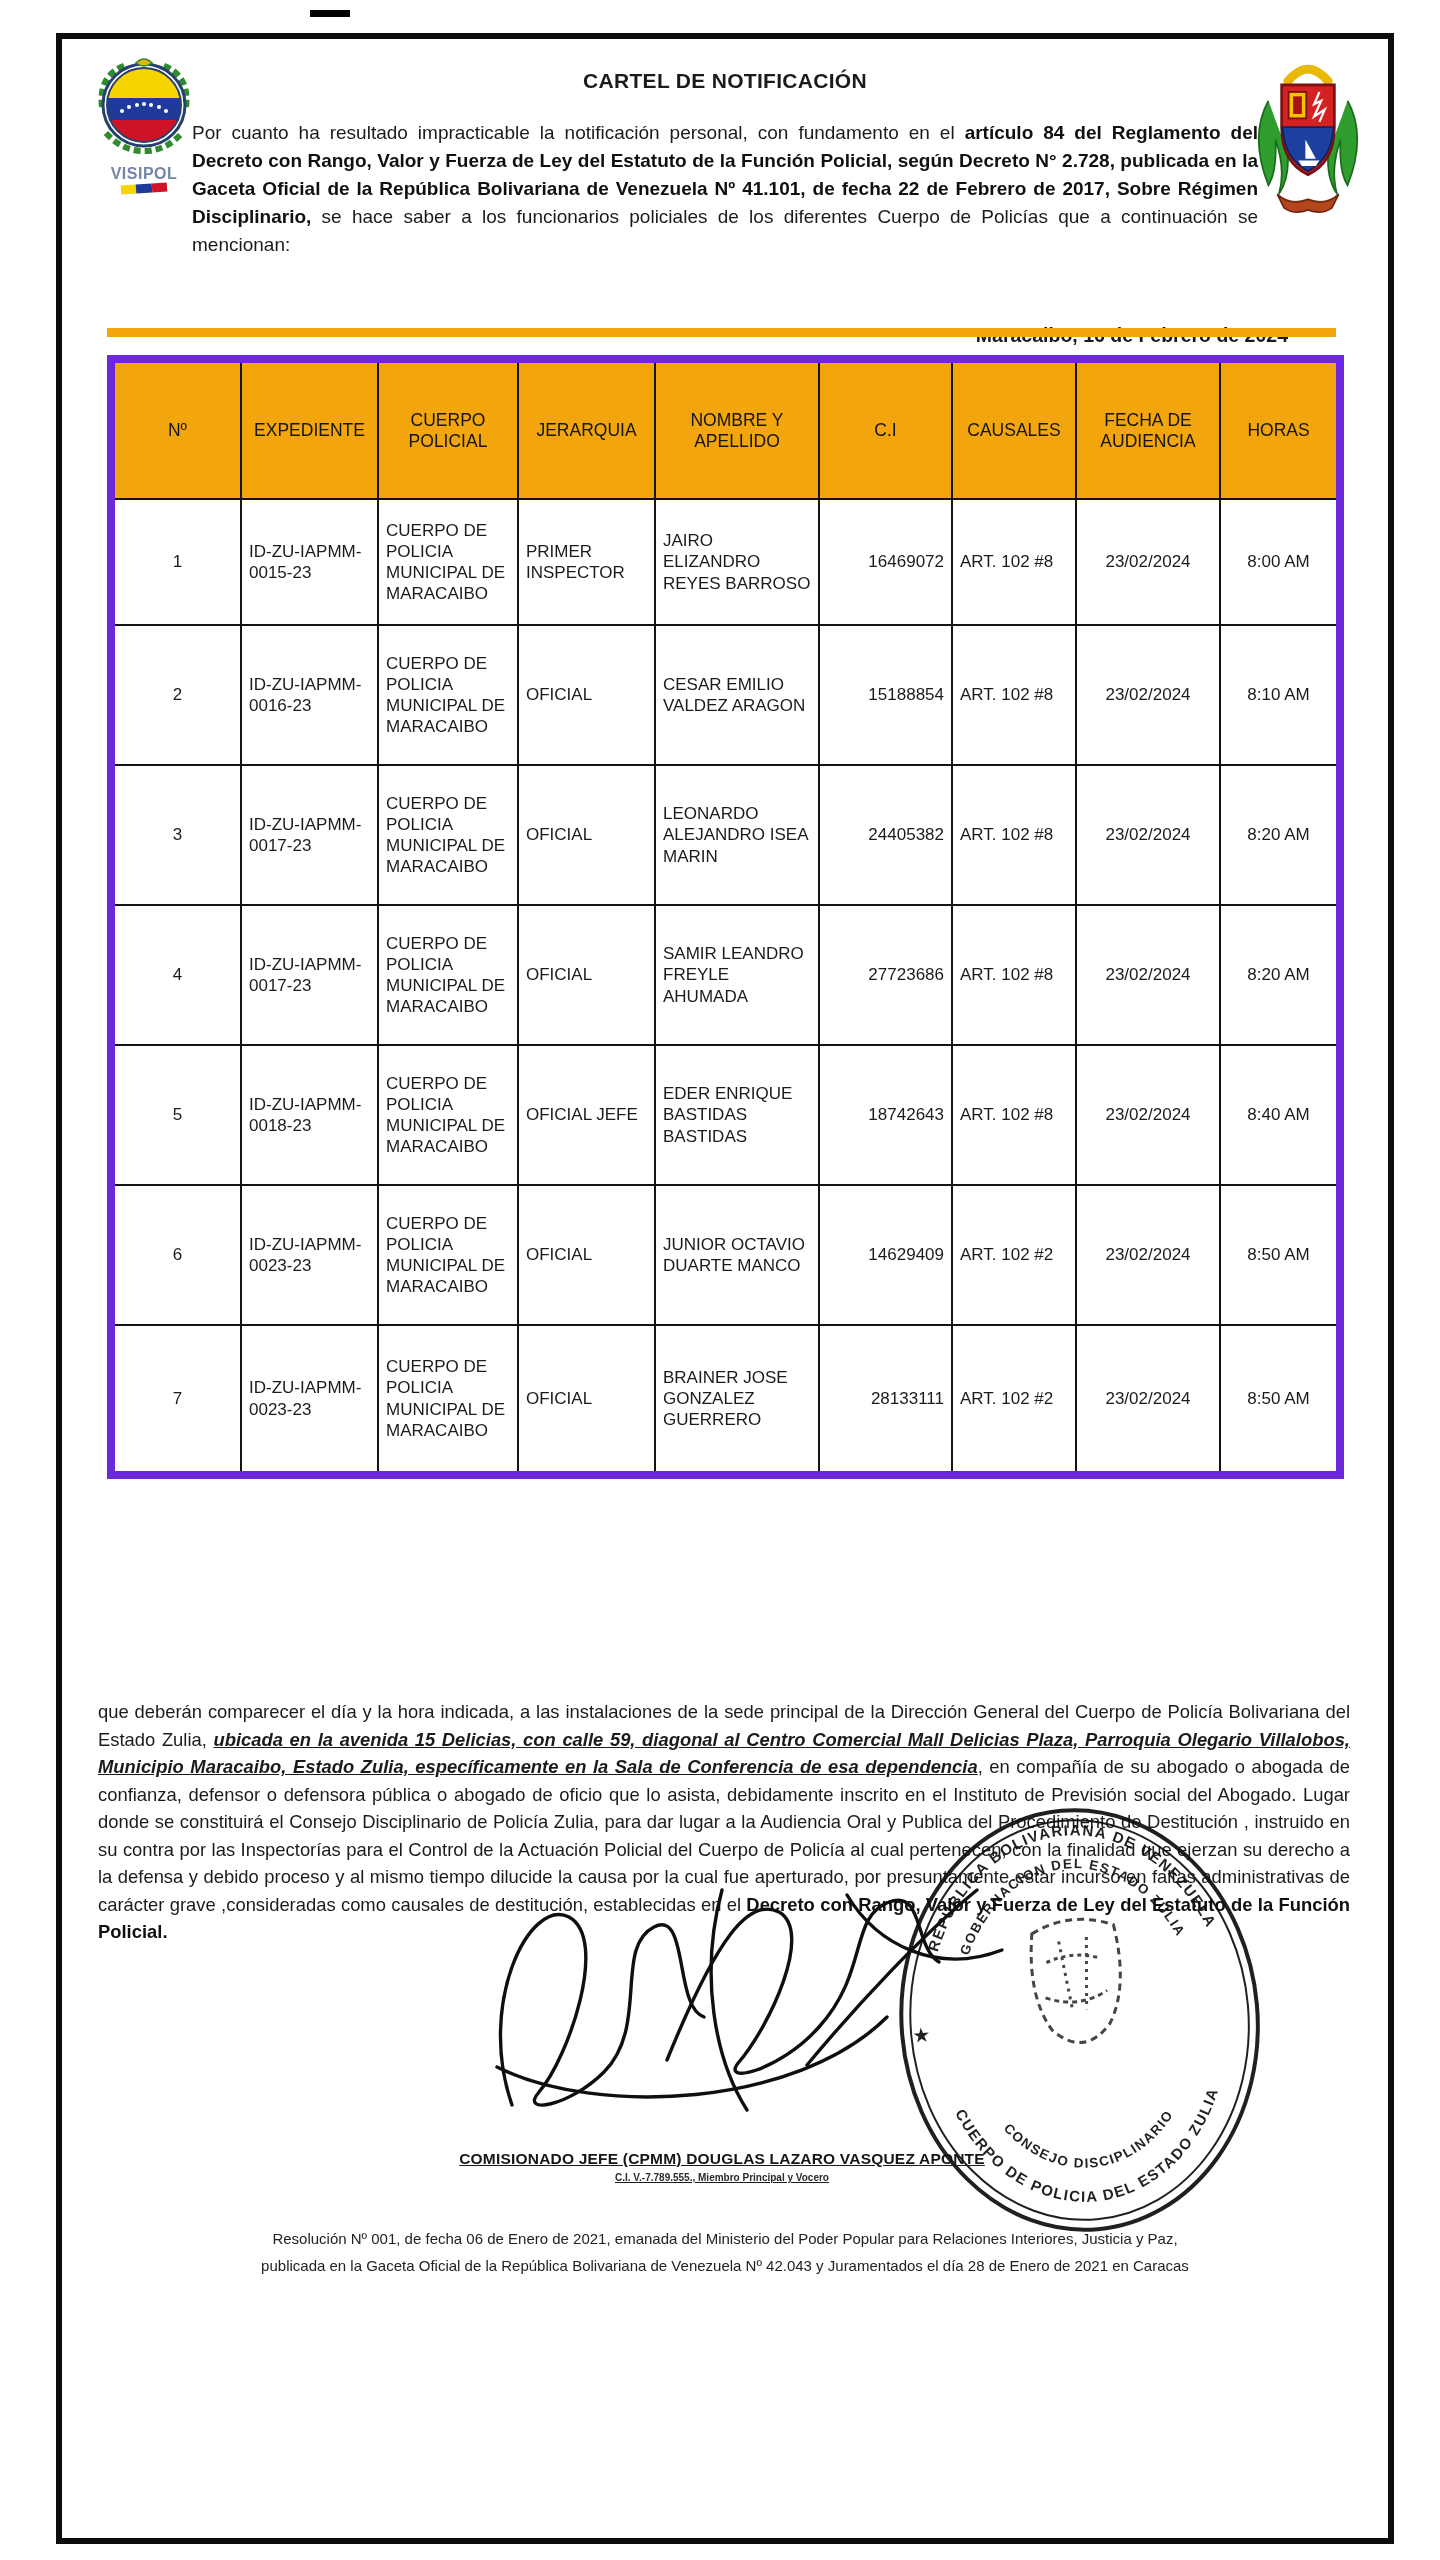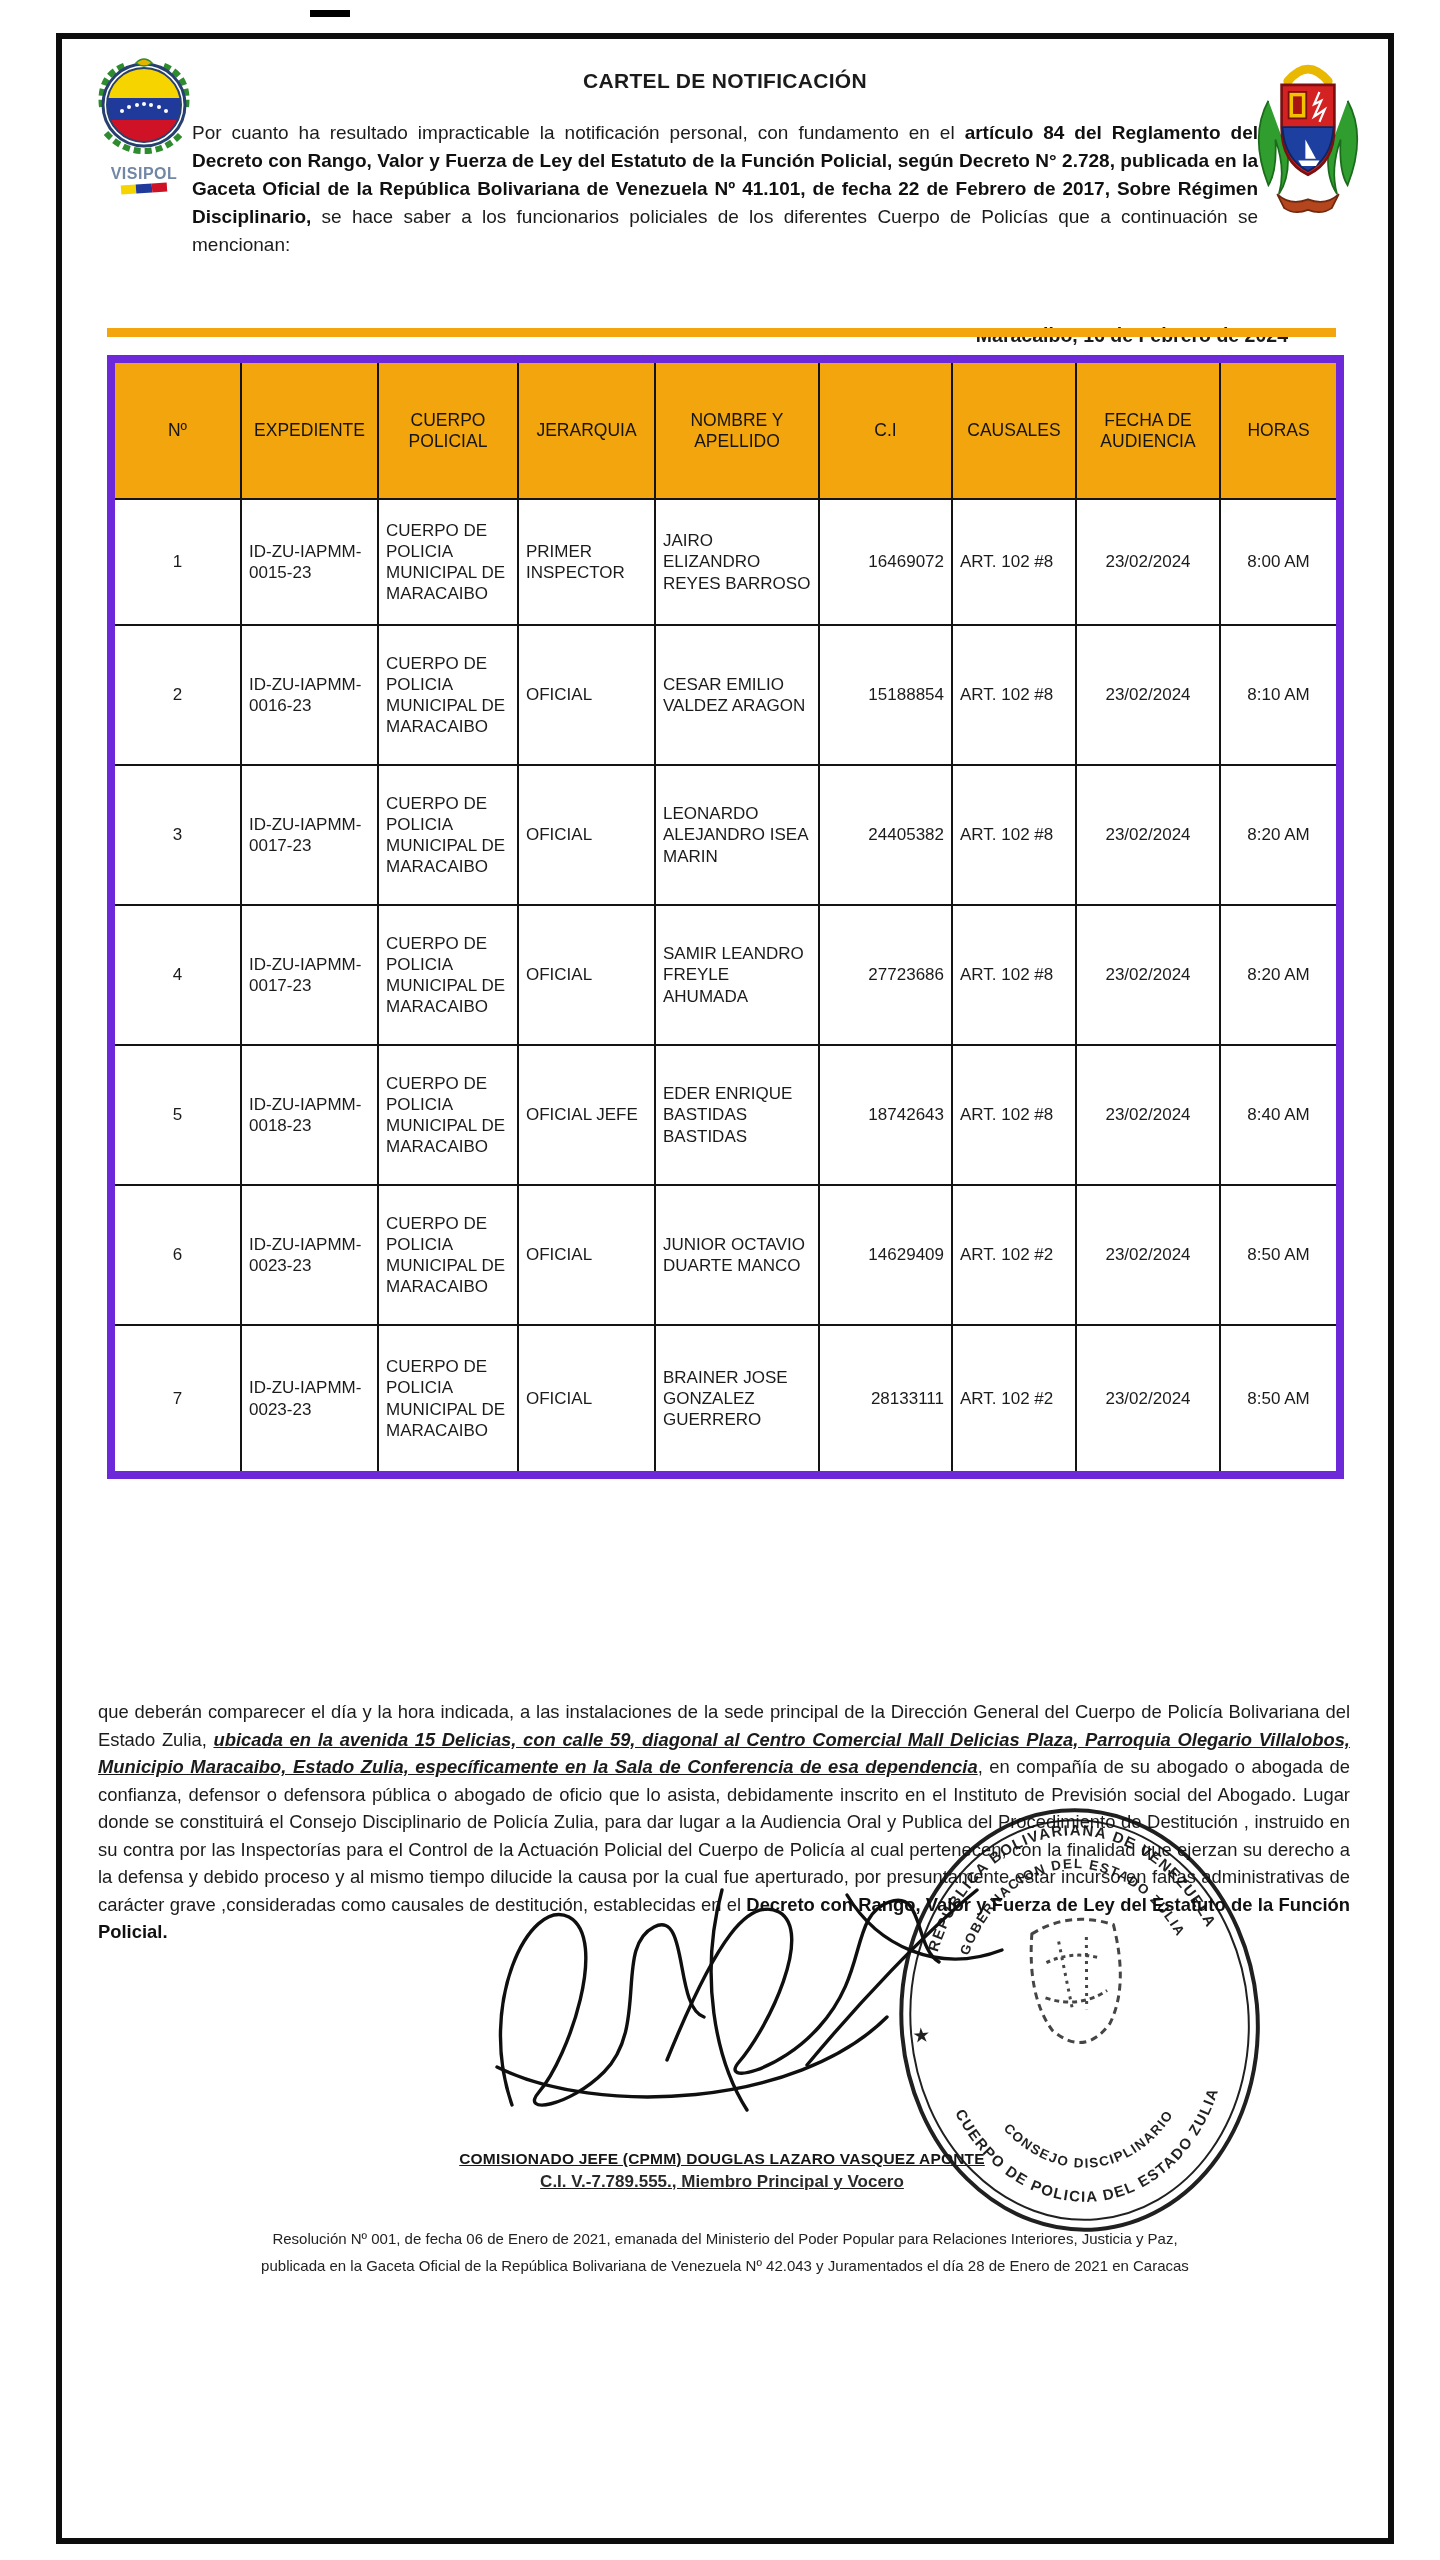--- a/index.html
+++ b/index.html
@@ -42,21 +42,21 @@
   td.c-hora{text-align:center;font-size:19px;border-radius:23px;}
 
   .closing{position:absolute;left:36px;top:1641px;width:1252px;font-size:18.4px;line-height:27.5px;
            text-align:justify;}
   .closing .biu{font-weight:700;font-style:italic;text-decoration:underline;}
   .closing b{color:#101010;}
 
   .sig-scribble{position:absolute;left:355px;top:1816px;width:610px;height:295px;z-index:3;}
   .sig-lines{position:absolute;left:250px;top:2111px;width:820px;text-align:center;z-index:3;text-decoration:underline;}
   .sig-name{font-size:15.5px;font-weight:700;color:#161616;letter-spacing:.2px;}
-  .sig-id{font-size:17px;font-weight:700;color:#2a2a2a;margin-top:4px;}
+  .sig-id{font-size:10px;font-weight:700;color:#2a2a2a;margin-top:4px;}
 
   .stamp{position:absolute;left:828px;top:1761px;width:380px;height:450px;z-index:2;
          transform:rotate(-5deg);opacity:.93;}
 
   .footer{position:absolute;left:0;right:0;top:2186px;text-align:center;font-size:15px;
           line-height:27px;color:#222;}
 </style>
 </head>
 <body>
 

